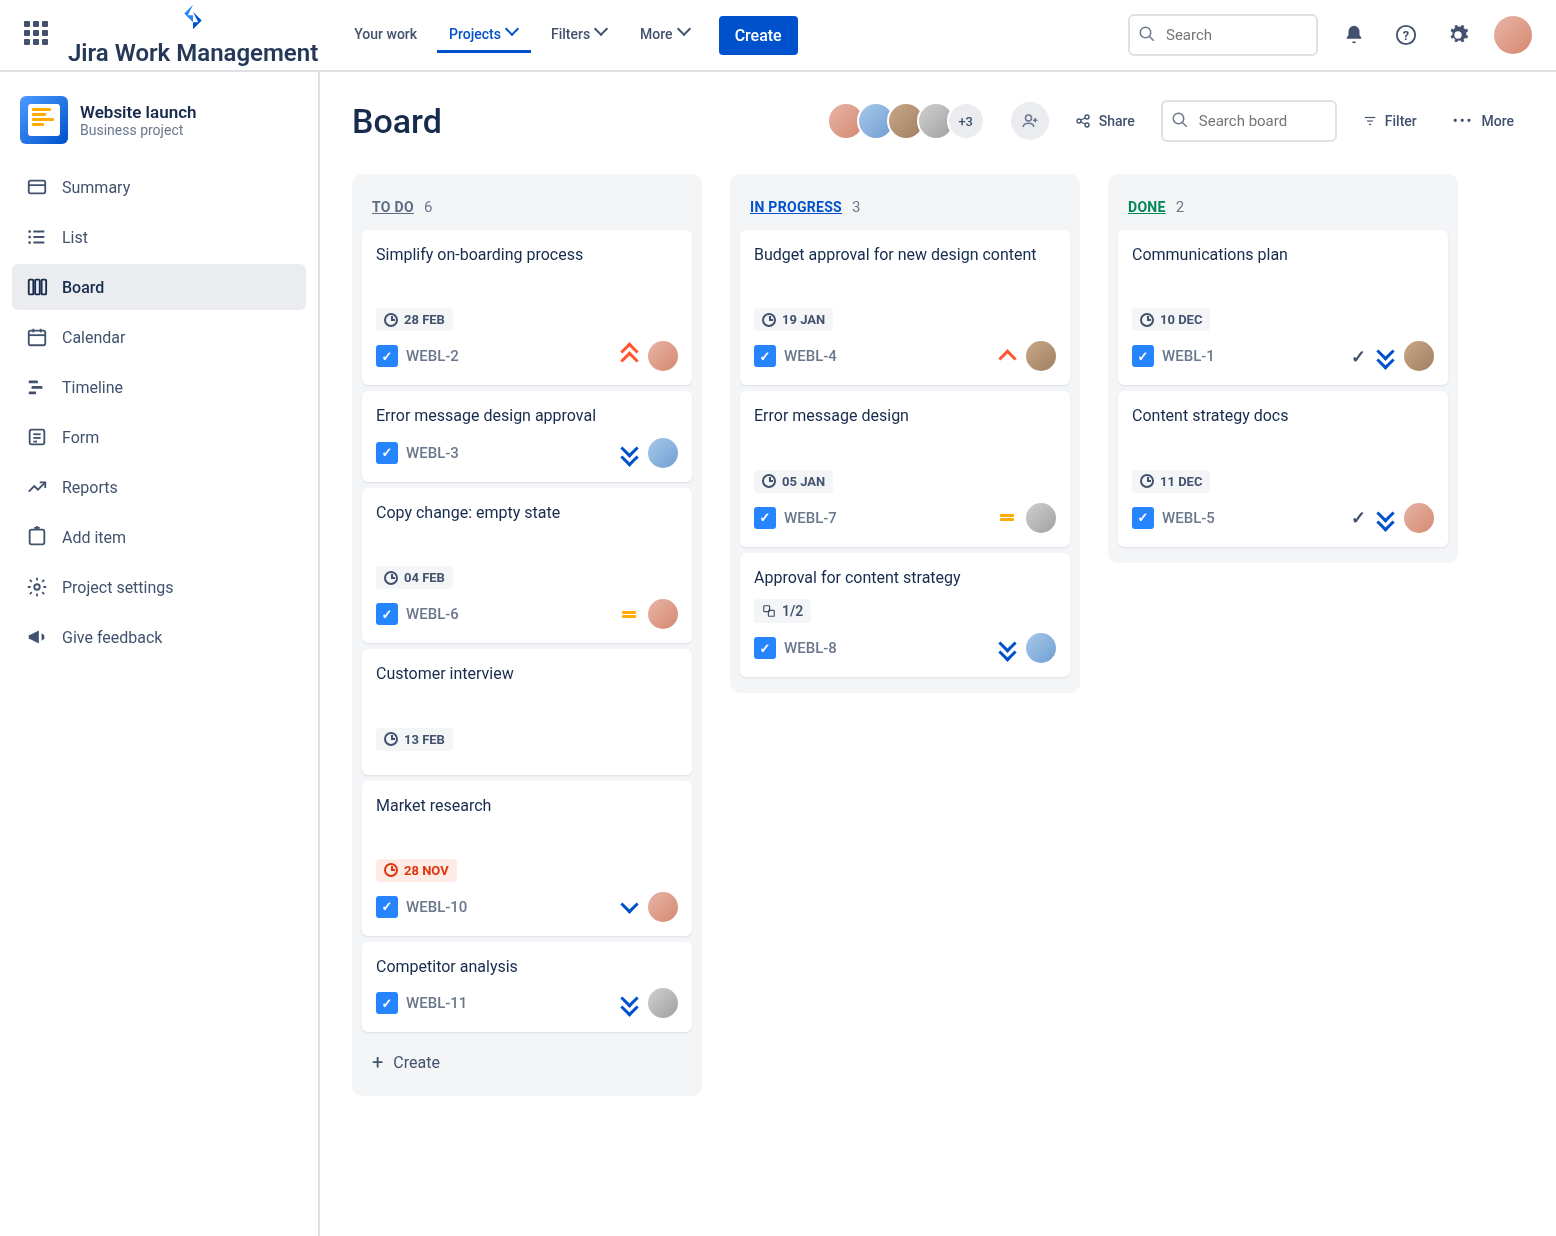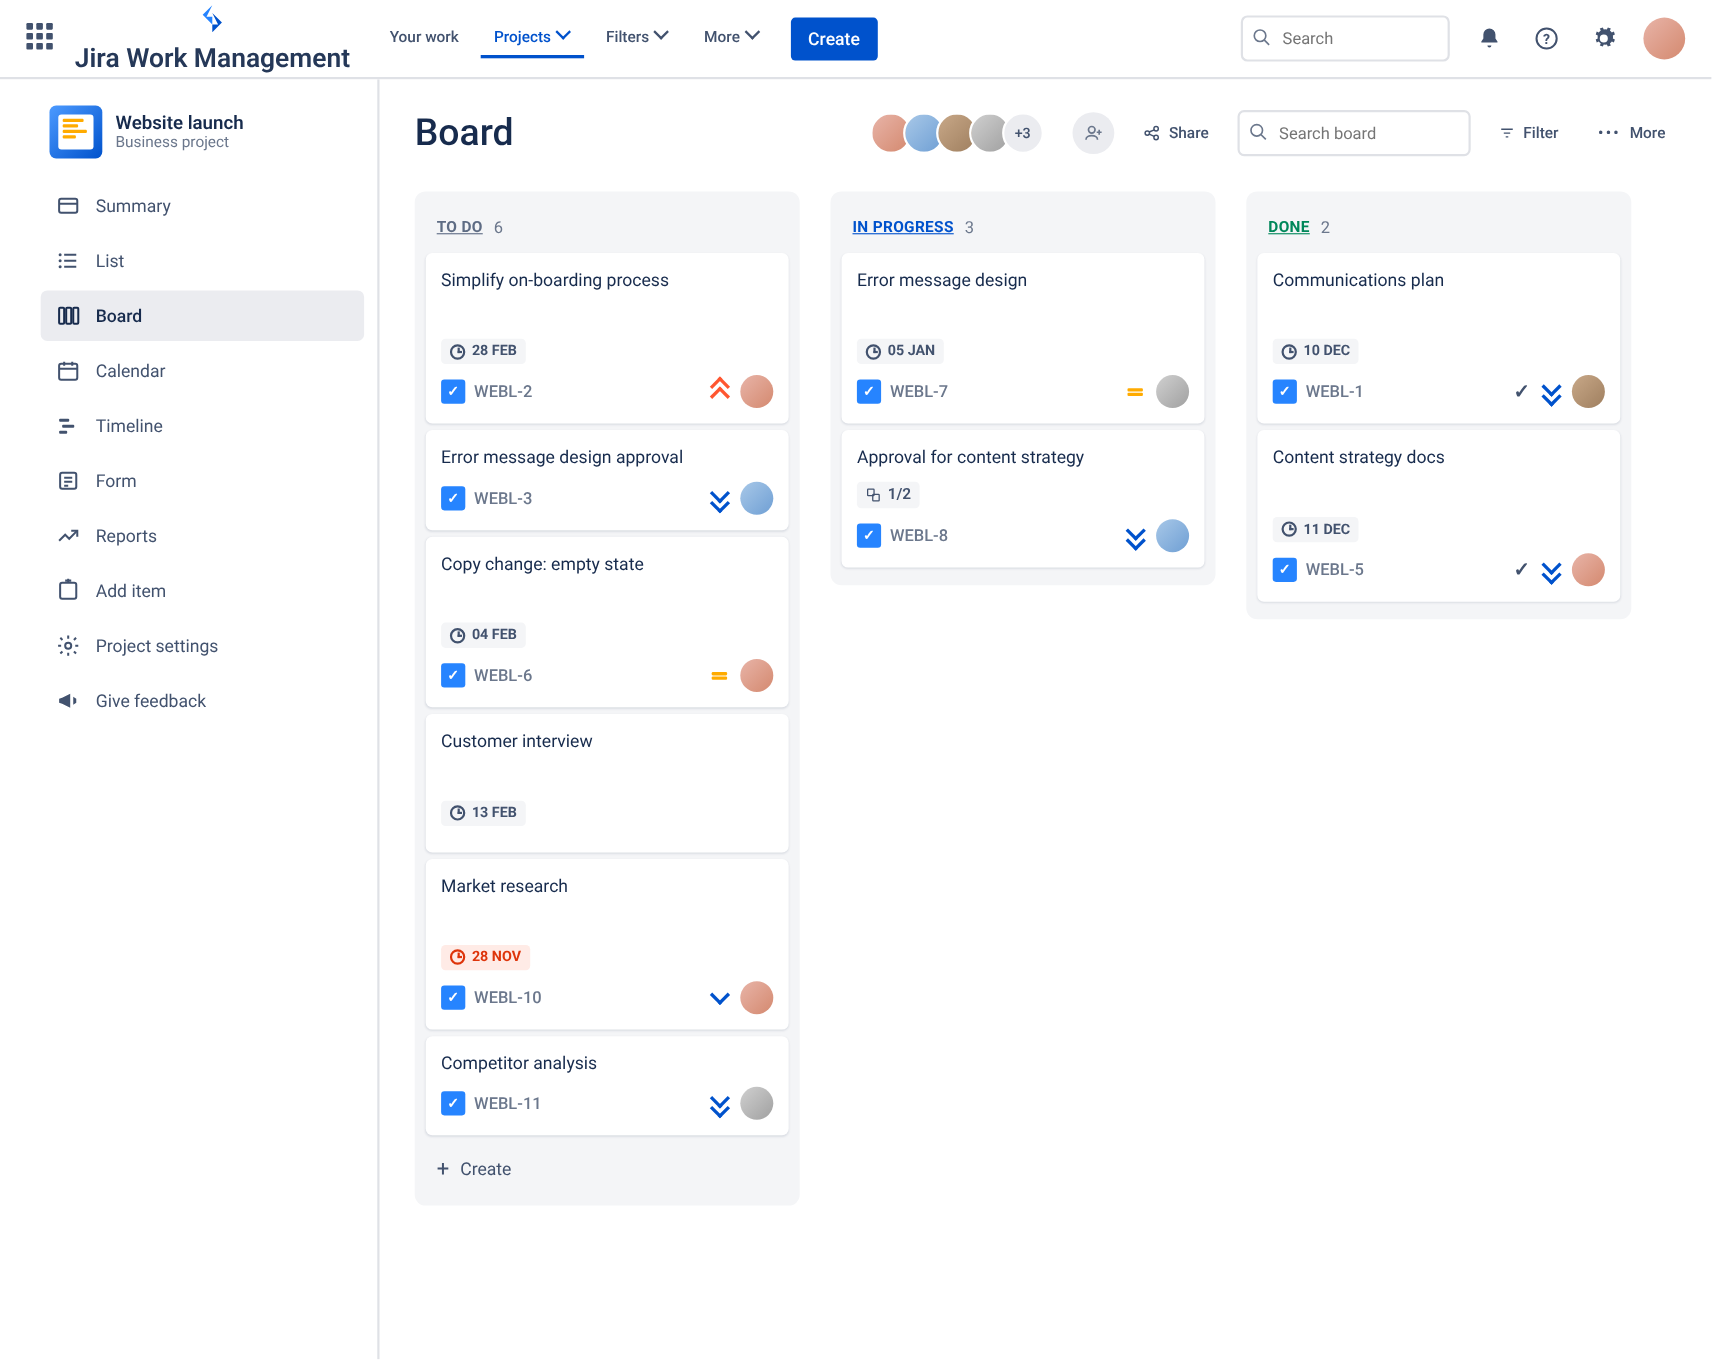--- a/index.html
+++ b/index.html
@@ -19,21 +19,21 @@
 .chev-down::after { content: ''; display: block; width: 8px; height: 8px; border-right: 2px solid currentColor; border-bottom: 2px solid currentColor; transform: rotate(45deg); margin-top: -4px; }
 .create-btn { background: #0052CC; color: #fff; padding: 10px 16px; border-radius: 4px; border: none; font-weight: 500; font-size: 16px; cursor: pointer; margin-left: 8px; }
 .spacer { flex: 1; }
 .search-global { position: relative; }
 .search-global input { width: 190px; padding: 10px 12px 10px 36px; border: 2px solid #DFE1E6; border-radius: 6px; font-size: 15px; }
 .search-global .search-icon { position: absolute; left: 10px; top: 11px; color: #6B778C; }
 .topicon { width: 32px; height: 32px; display: flex; align-items: center; justify-content: center; color: #42526E; cursor: pointer; margin-left: 12px; }
 .avatar-top { width: 38px; height: 38px; border-radius: 50%; background: linear-gradient(135deg,#e8b4a8,#d4896f); margin-left: 12px; }
 
 
-.body { flex: 1; display: flex; overflow: hidden; padding-left: 25px; }
+.body { flex: 1; display: flex; overflow: hidden; }
 .sidebar { width: 320px; border-right: 2px solid #DFE1E6; padding: 24px 12px; display: flex; flex-direction: column; gap: 4px; }
 .project-header { display: flex; align-items: center; gap: 12px; padding: 0 8px 16px; }
 .project-icon { width: 48px; height: 48px; border-radius: 6px; background: linear-gradient(135deg,#4C9AFF,#0052CC); display: flex; align-items: center; justify-content: center; }
 .project-icon-inner { width: 32px; height: 32px; background: #fff; border-radius: 3px; display: flex; flex-direction: column; padding: 4px; gap: 2px; }
 .project-icon-inner span { height: 3px; background: #FFAB00; border-radius: 1px; }
 .project-icon-inner span:nth-child(1){width:80%}
 .project-icon-inner span:nth-child(2){width:60%}
 .project-icon-inner span:nth-child(3){width:90%}
 .project-icon-inner span:nth-child(4){width:50%}
 .project-name { font-weight: 600; font-size: 17px; }
@@ -49,21 +49,21 @@
 .avatars { display: flex; align-items: center; }
 .avatars .av { width: 38px; height: 38px; border-radius: 50%; border: 2px solid #fff; margin-left: -8px; }
 .av.a1{background:linear-gradient(135deg,#e8b4a8,#d4896f)}
 .av.a2{background:linear-gradient(135deg,#a8c8e8,#6f9fd4)}
 .av.a3{background:linear-gradient(135deg,#c8a888,#9f7f5f)}
 .av.a4{background:linear-gradient(135deg,#d0d0d0,#a0a0a0)}
 .av.count { background: #EBECF0; color: #42526E; display: flex; align-items: center; justify-content: center; font-size: 13px; font-weight: 500; }
 .add-user { width: 38px; height: 38px; border-radius: 50%; background: #EBECF0; display: flex; align-items: center; justify-content: center; margin-left: 10px; cursor: pointer; }
 .toolbar-btn { display: flex; align-items: center; gap: 8px; padding: 8px 10px; cursor: pointer; color: #42526E; font-weight: 500; }
 .search-board { position: relative; }
-.search-board input { padding: 10px 14px 10px 36px; border: 2px solid #DFE1E6; border-radius: 6px; font-size: 15px; width: 212px; }
+.search-board input { padding: 10px 14px 10px 36px; border: 2px solid #DFE1E6; border-radius: 6px; font-size: 15px; width: 176px; }
 .search-board .search-icon { position: absolute; left: 10px; top: 11px; color: #6B778C; }
 
 
 .columns { display: flex; gap: 28px; align-items: flex-start; }
 .column { width: 350px; background: #F4F5F7; border-radius: 10px; padding: 10px; }
 .col-header { padding: 14px 10px; display: flex; align-items: center; gap: 10px; }
 .col-title { font-size: 14px; font-weight: 700; letter-spacing: 0.3px; text-decoration: underline; }
 .col-title.todo { color: #5E6C84; }
 .col-title.progress { color: #0052CC; }
 .col-title.done { color: #00875A; }
@@ -386,20 +386,30 @@
               <span>Create</span>
             </div>
         </div>
 
         <div class="column">
           <div class="col-header">
             <span class="col-title progress">IN PROGRESS</span>
             <span class="col-count">3</span>
           </div>
           <div id="col-progress">
+              <div class="card"><div class="card-title">Budget approval for new design content</div><div class="date-chip">
+                  <span class="clock-icon"></span>
+                  <span>19 JAN</span>
+                </div><div class="card-footer">
+                  <div class="issue-type"></div>
+                  <span class="issue-key">WEBL-4</span>
+                  <div class="spacer"></div>
+                  <div class="priority high-single"></div>
+                  <div class="assignee av a3"></div>
+                </div></div>
               <div class="card"><div class="card-title">Error message design</div><div class="date-chip">
                   <span class="clock-icon"></span>
                   <span>05 JAN</span>
                 </div><div class="card-footer">
                   <div class="issue-type"></div>
                   <span class="issue-key">WEBL-7</span>
                   <div class="spacer"></div>
                   <div class="priority med-eq">
                     <div class="p-line"></div>
                     <div class="p-line"></div>

